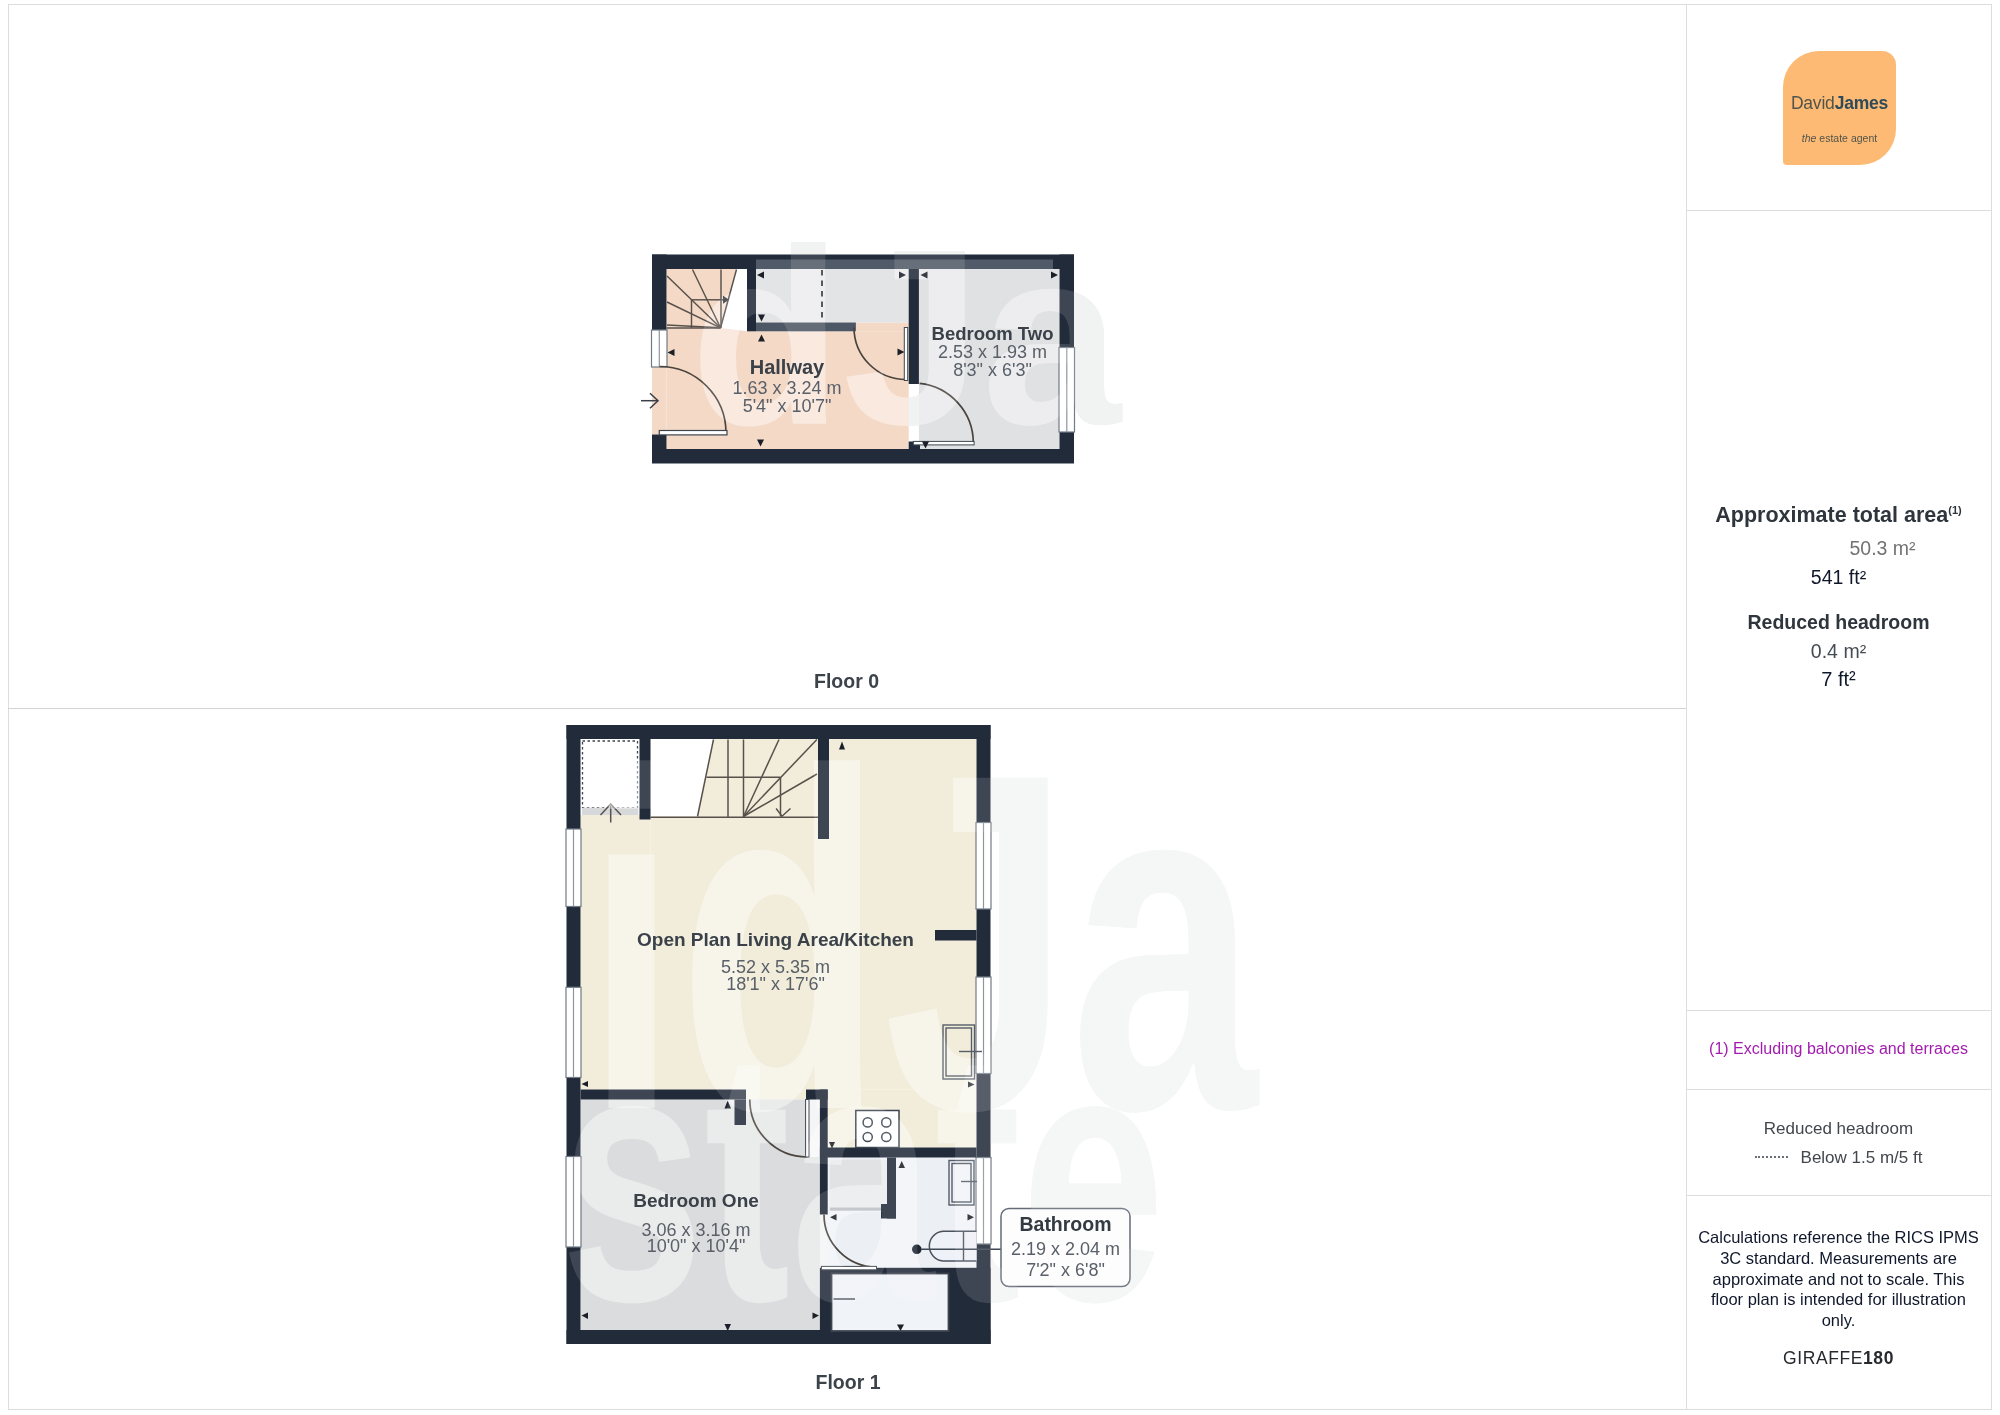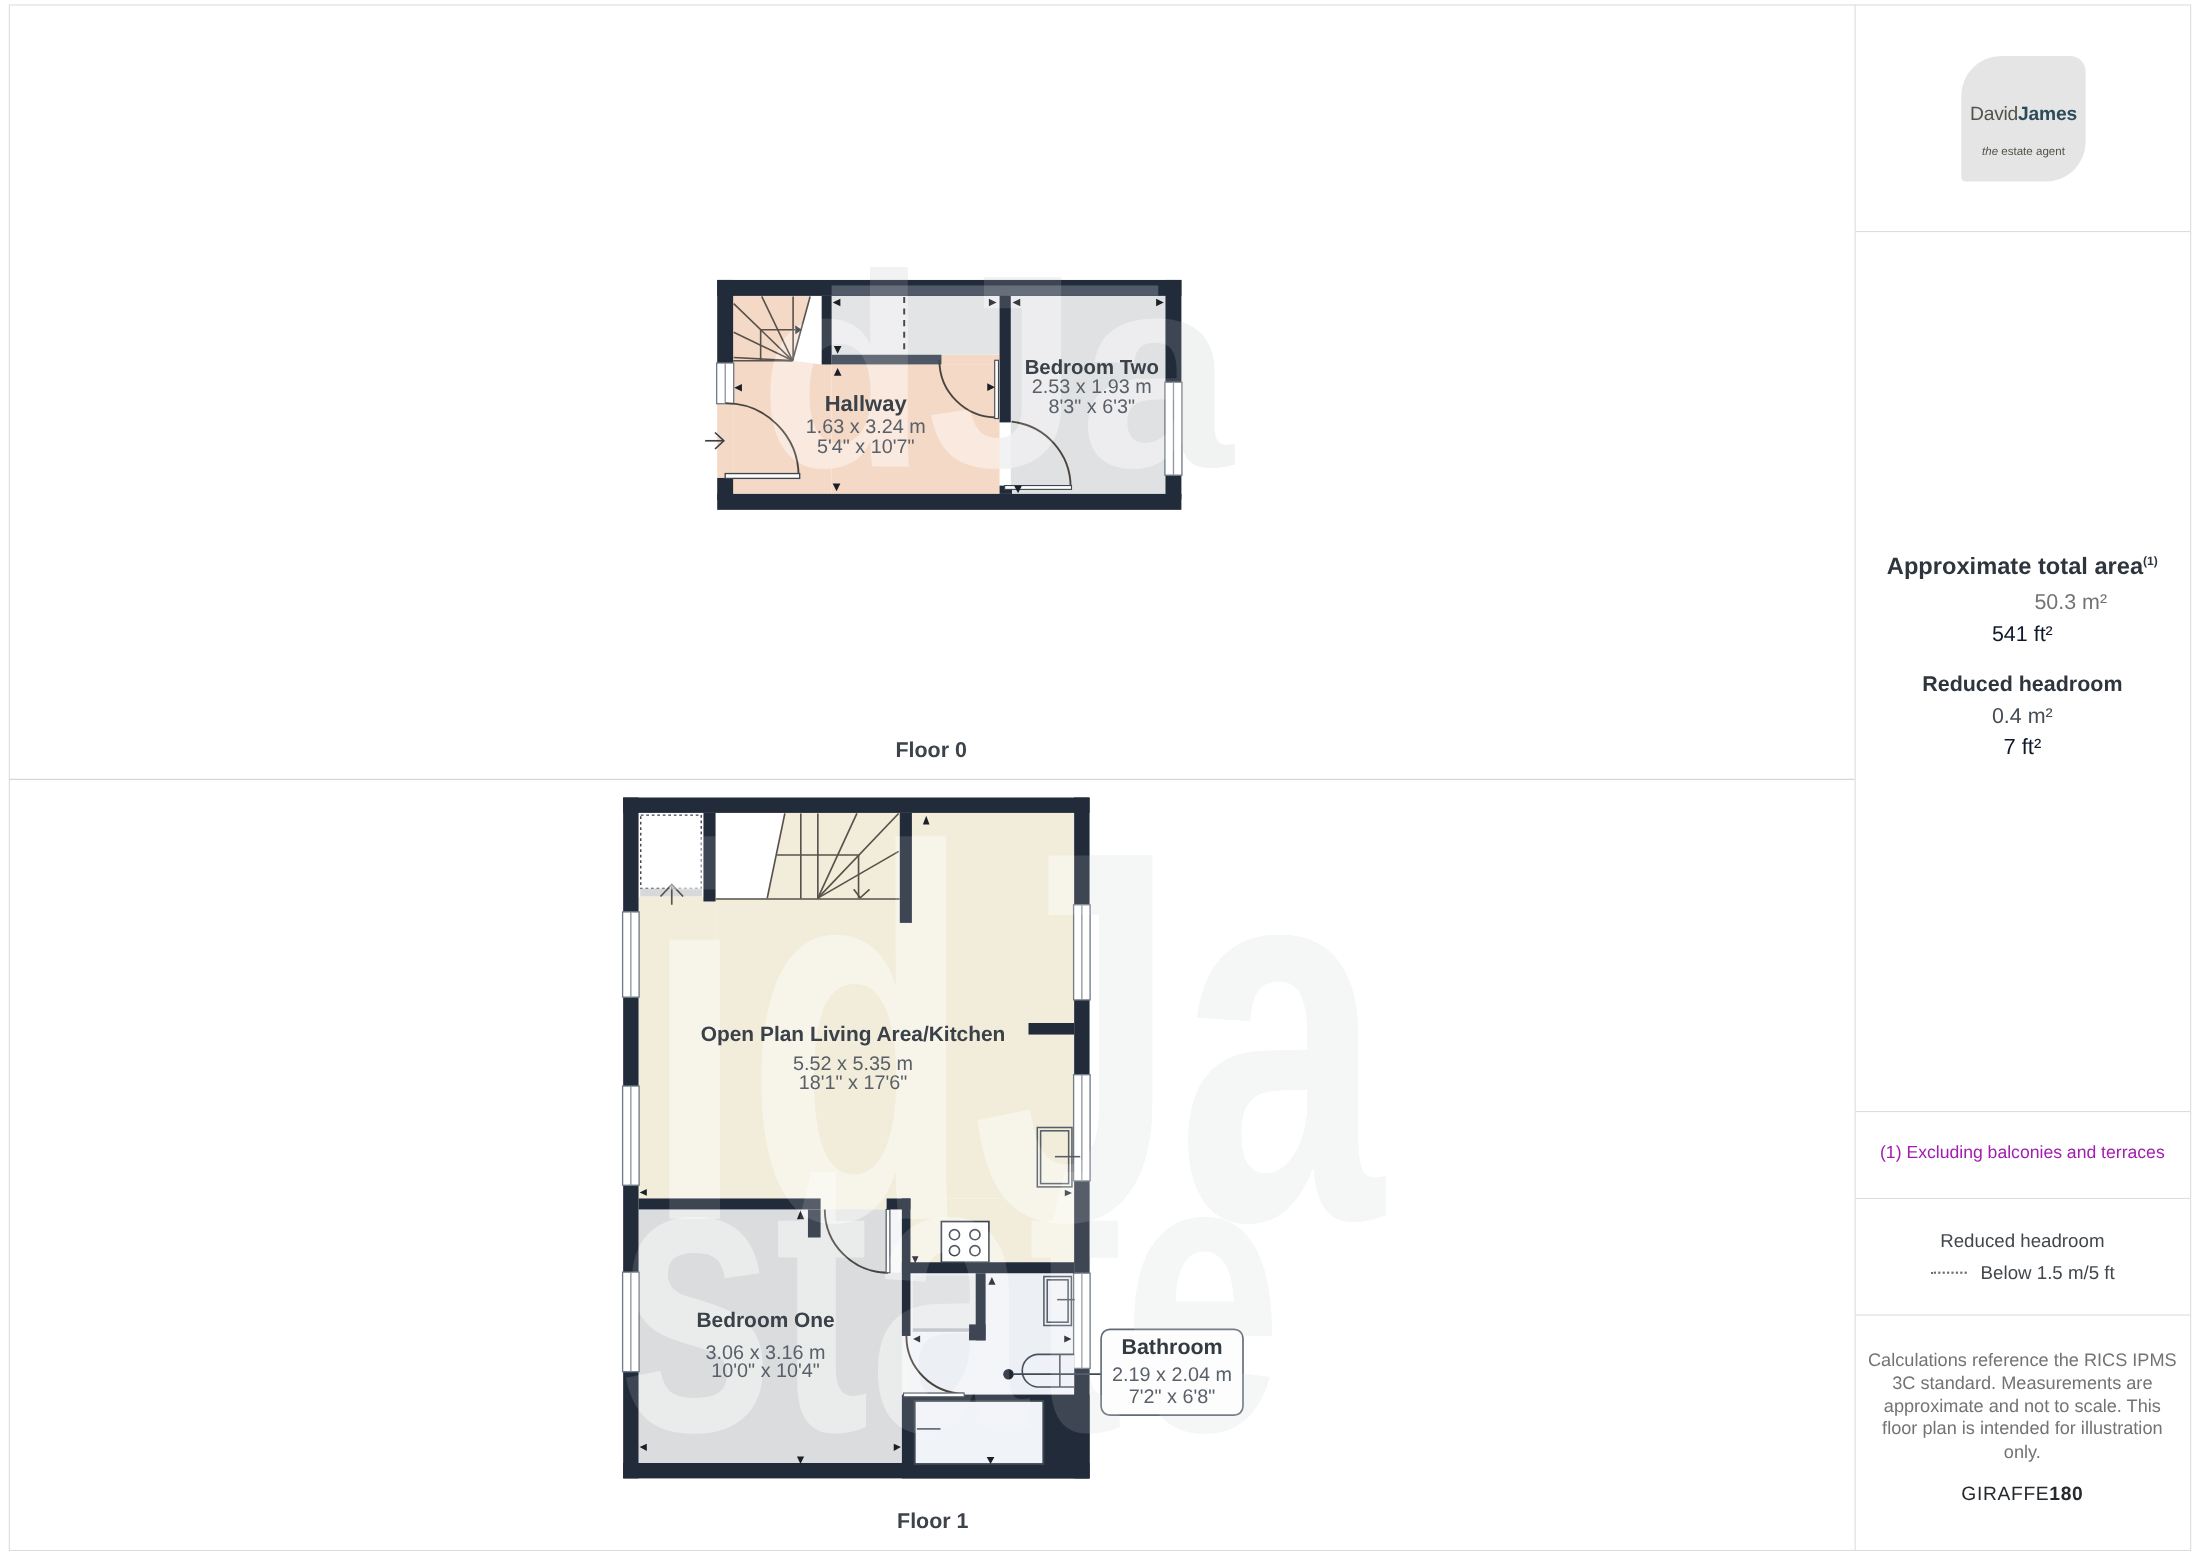--- a/index.html
+++ b/index.html
@@ -18,21 +18,21 @@
 <div class="abs" style="left:8px;top:708px;width:1678px;height:1px;background:#d2d3d5;"></div>
 
 <div class="abs" style="left:1687px;top:210px;width:304px;height:1px;background:#dcdddf;"></div>
 
 <div class="abs" style="left:1687px;top:1010px;width:304px;height:1px;background:#dcdddf;"></div>
 
 <div class="abs" style="left:1687px;top:1089px;width:304px;height:1px;background:#dcdddf;"></div>
 
 <div class="abs" style="left:1687px;top:1195px;width:304px;height:1px;background:#dcdddf;"></div>
 
-<div class="abs" style="left:1783px;top:51px;width:113px;height:114px;background:#e5e5e5;border-radius:36px 14px 36px 4px;">
+<div class="abs" style="left:1783px;top:51px;width:113px;height:114px;background:#fdba74;border-radius:36px 14px 36px 4px;">
   <div class="ctr" style="margin-top:42px;font-size:17.5px;letter-spacing:-0.2px;"><span style="color:#51544a;">David</span><span style="font-weight:bold;color:#2e4b59;">James</span></div>
   <div class="ctr" style="margin-top:18px;font-size:10.5px;color:#51544a;"><i>the</i> estate agent</div>
 </div>
 
 <div class="abs ctr" style="left:1686px;top:503px;width:305px;font-size:21.5px;font-weight:bold;color:#2e353d;">Approximate total area<sup style="font-size:11px;">(1)</sup></div>
 
 <div class="abs ctr" style="left:1686px;top:537px;width:305px;font-size:19.5px;color:#737373;padding-left:44px;">50.3 m²</div>
 
 <div class="abs ctr" style="left:1686px;top:566px;width:305px;font-size:19.5px;color:#0f172a;">541 ft²</div>
 
@@ -41,21 +41,21 @@
 <div class="abs ctr" style="left:1686px;top:640px;width:305px;font-size:19.5px;color:#454b52;">0.4 m²</div>
 
 <div class="abs ctr" style="left:1686px;top:668px;width:305px;font-size:20px;color:#0f172a;">7 ft²</div>
 
 <div class="abs ctr" style="left:1686px;top:1040px;width:305px;font-size:16px;color:#a21caf;">(1) Excluding balconies and terraces</div>
 
 <div class="abs ctr" style="left:1686px;top:1119px;width:305px;font-size:17px;color:#42474d;">Reduced headroom</div>
 
 <div class="abs" style="left:1686px;top:1148px;width:305px;font-size:17px;color:#42474d;text-align:center;"><span style="display:inline-block;vertical-align:middle;width:33px;border-top:2px dotted #6a7077;margin-right:13px;margin-top:-3px;"></span>Below 1.5 m/5 ft</div>
 
-<div class="abs ctr" style="left:1686px;top:1227px;width:305px;font-size:16.5px;line-height:20.8px;color:#737373;">Calculations reference the RICS IPMS<br>3C standard. Measurements are<br>approximate and not to scale. This<br>floor plan is intended for illustration<br>only.</div>
+<div class="abs ctr" style="left:1686px;top:1227px;width:305px;font-size:16.5px;line-height:20.8px;color:#0f172a;">Calculations reference the RICS IPMS<br>3C standard. Measurements are<br>approximate and not to scale. This<br>floor plan is intended for illustration<br>only.</div>
 
 <div class="abs ctr" style="left:1686px;top:1348px;width:305px;font-size:17.5px;color:#26292e;"><span style="letter-spacing:0.6px;">GIRAFFE</span><span style="font-weight:bold;letter-spacing:0.6px;">180</span></div>
 
 <svg class="abs" style="left:0;top:0;" width="2000" height="1415" viewBox="0 0 2000 1415">
 
 <g fill="#e7e9ea" font-weight="bold" font-family="Liberation Sans,sans-serif">
 <text font-size="250" transform="translate(690,424)">dJa</text>
 </g>
 <g fill="#eef0f0" font-weight="bold" font-family="Liberation Sans,sans-serif">
 <text font-size="480" transform="translate(585,1108) scale(0.7,1)">idJa</text>

